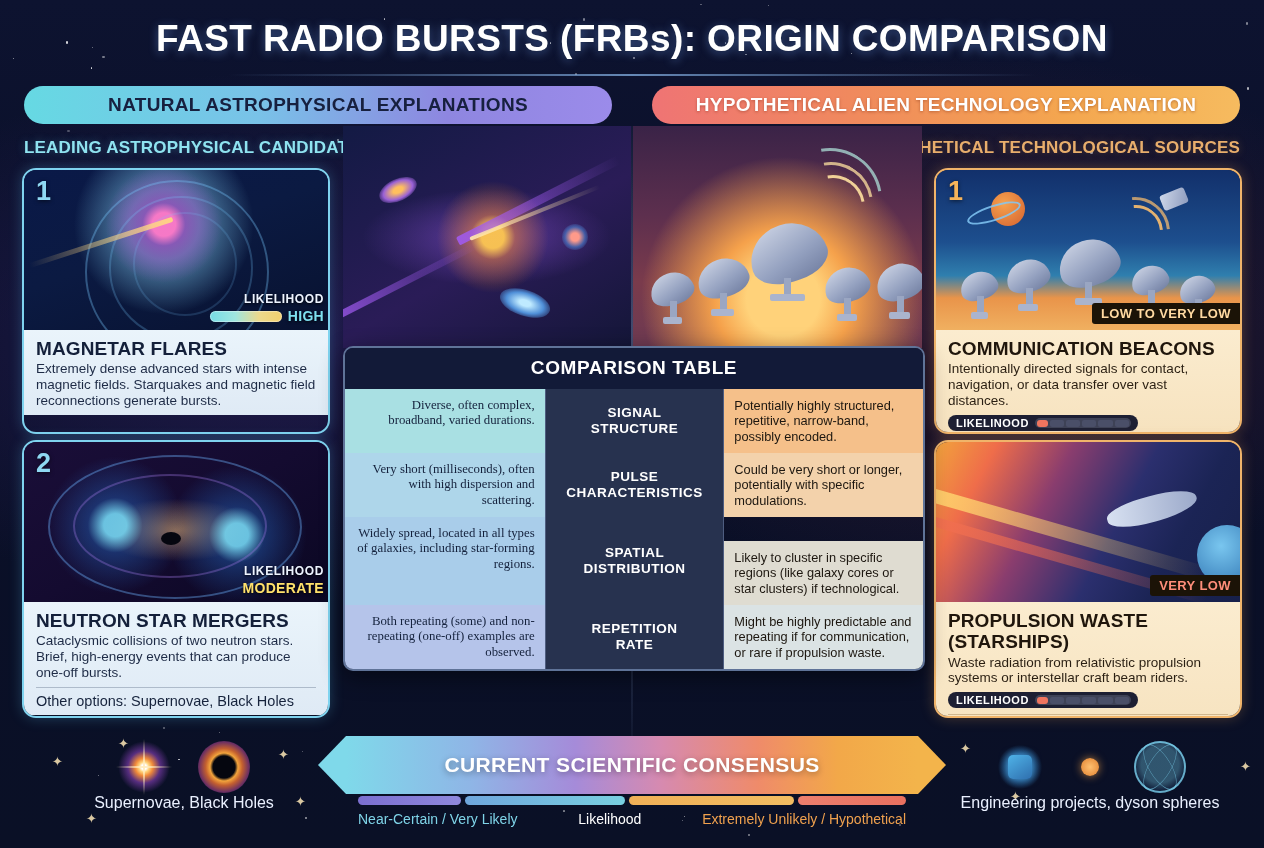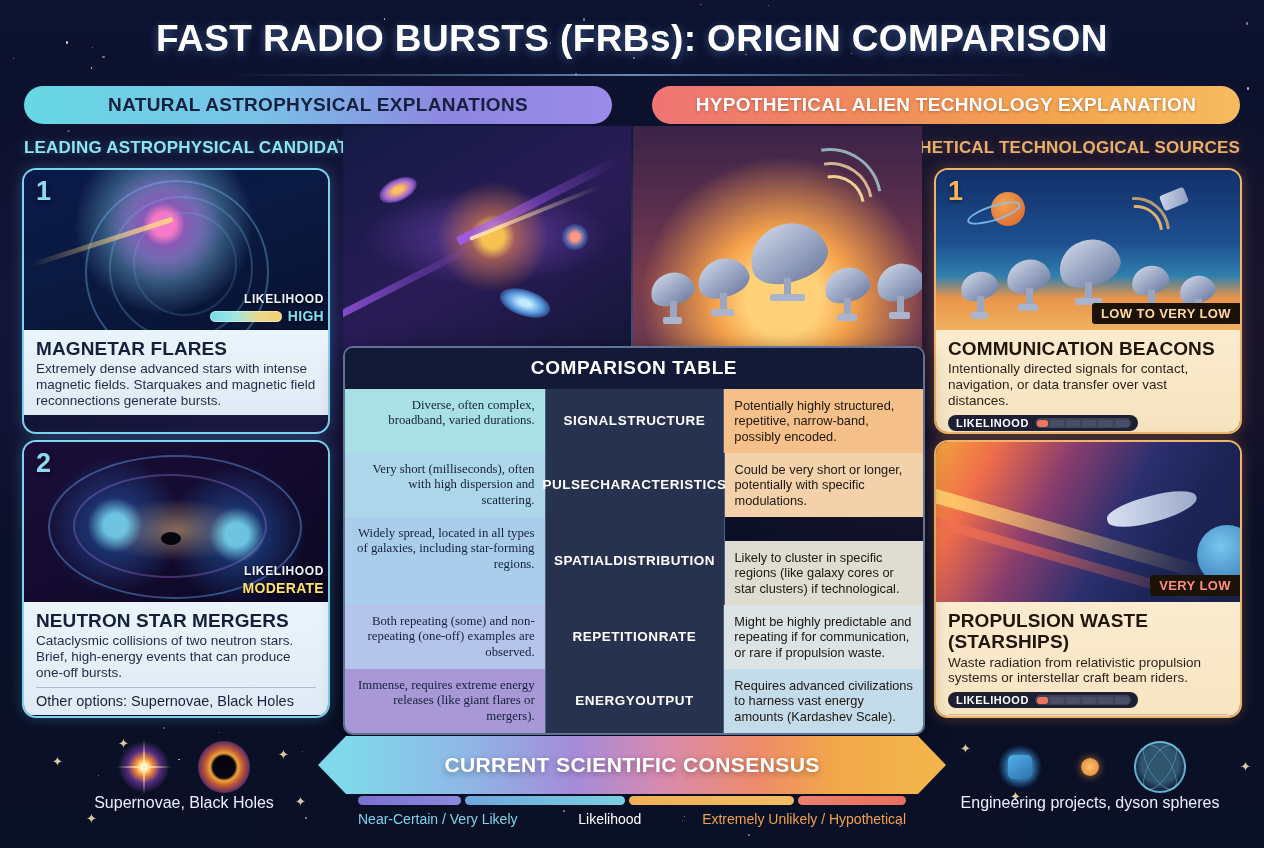--- a/index.html
+++ b/index.html
@@ -145,21 +145,21 @@
   
   .table{position:absolute;left:343px;top:346px;width:578px;
     border:2px solid #5f7398;border-radius:10px;overflow:hidden;
     box-shadow:0 6px 22px rgba(0,0,0,.45);}
   .table-head{background:#121a38;color:#fff;text-align:center;
     font-size:19px;font-weight:bold;letter-spacing:.6px;padding:9px 0 10px;}
   .trow{display:flex;align-items:stretch;}
   .tcell{padding:9px 10px;font-size:12.8px;line-height:1.2;color:#14213c;box-sizing:border-box;}
   .tleft{width:200px;text-align:right;font-family:Liberation Serif, serif;}
   .tmid{width:180px;background:#27324f;color:#fff;font-size:13.5px;font-weight:bold;
-    letter-spacing:.5px;display:flex;align-items:center;justify-content:center;
+    letter-spacing:.5px;display:flex;flex-direction:column;align-items:center;justify-content:center;
     text-align:center;line-height:1.18;border-left:1px solid #4e5d80;border-right:1px solid #4e5d80;}
   .tright{width:199px;text-align:left;color:#1d1710;}
 
   
   .consensus{position:absolute;left:318px;top:736px;width:628px;height:58px;}
   .cons-bar{position:absolute;left:28px;top:0;width:572px;height:58px;
     background:linear-gradient(90deg,#7fd9ea 0%,#8fb5e6 22%,#a58bd9 40%,#d68ab0 55%,#ef8b6a 72%,#f2a849 86%,#f3b44b 100%);}
   .arrow-l{position:absolute;left:0;top:0;width:0;height:0;
     border-top:29px solid transparent;border-bottom:29px solid transparent;border-right:28px solid #7fd9ea;}
   .arrow-r{position:absolute;right:0;top:0;width:0;height:0;
@@ -467,28 +467,20 @@
           <div class="tcell tright" style="background: rgb(223, 220, 209); margin-top: 24px;">Likely to cluster in specific regions (like galaxy cores or star clusters) if technological.</div>
         </div>
         <div class="trow">
           <div class="tcell tleft" style="background: rgb(181, 196, 234);">Both repeating (some) and non-repeating (one-off) examples are observed.</div>
           <div class="tcell tmid">
             <span>REPETITION</span>
             <span>RATE</span>
           </div>
           <div class="tcell tright" style="background: rgb(219, 227, 228);">Might be highly predictable and repeating if for communication, or rare if propulsion waste.</div>
         </div>
-        <div class="trow">
-          <div class="tcell tleft" style="background: rgb(169, 152, 214);">Immense, requires extreme energy releases (like giant flares or mergers).</div>
-          <div class="tcell tmid">
-            <span>ENERGY</span>
-            <span>OUTPUT</span>
-          </div>
-          <div class="tcell tright" style="background: rgb(196, 219, 234);">Requires advanced civilizations to harness vast energy amounts (Kardashev Scale).</div>
-        </div>
       </div>
   </div>
 
   <div class="consensus">
     <div class="arrow-l"></div>
     <div class="arrow-r"></div>
     <div class="cons-bar"></div>
     <div class="cons-text">CURRENT SCIENTIFIC CONSENSUS</div>
   </div>
 

